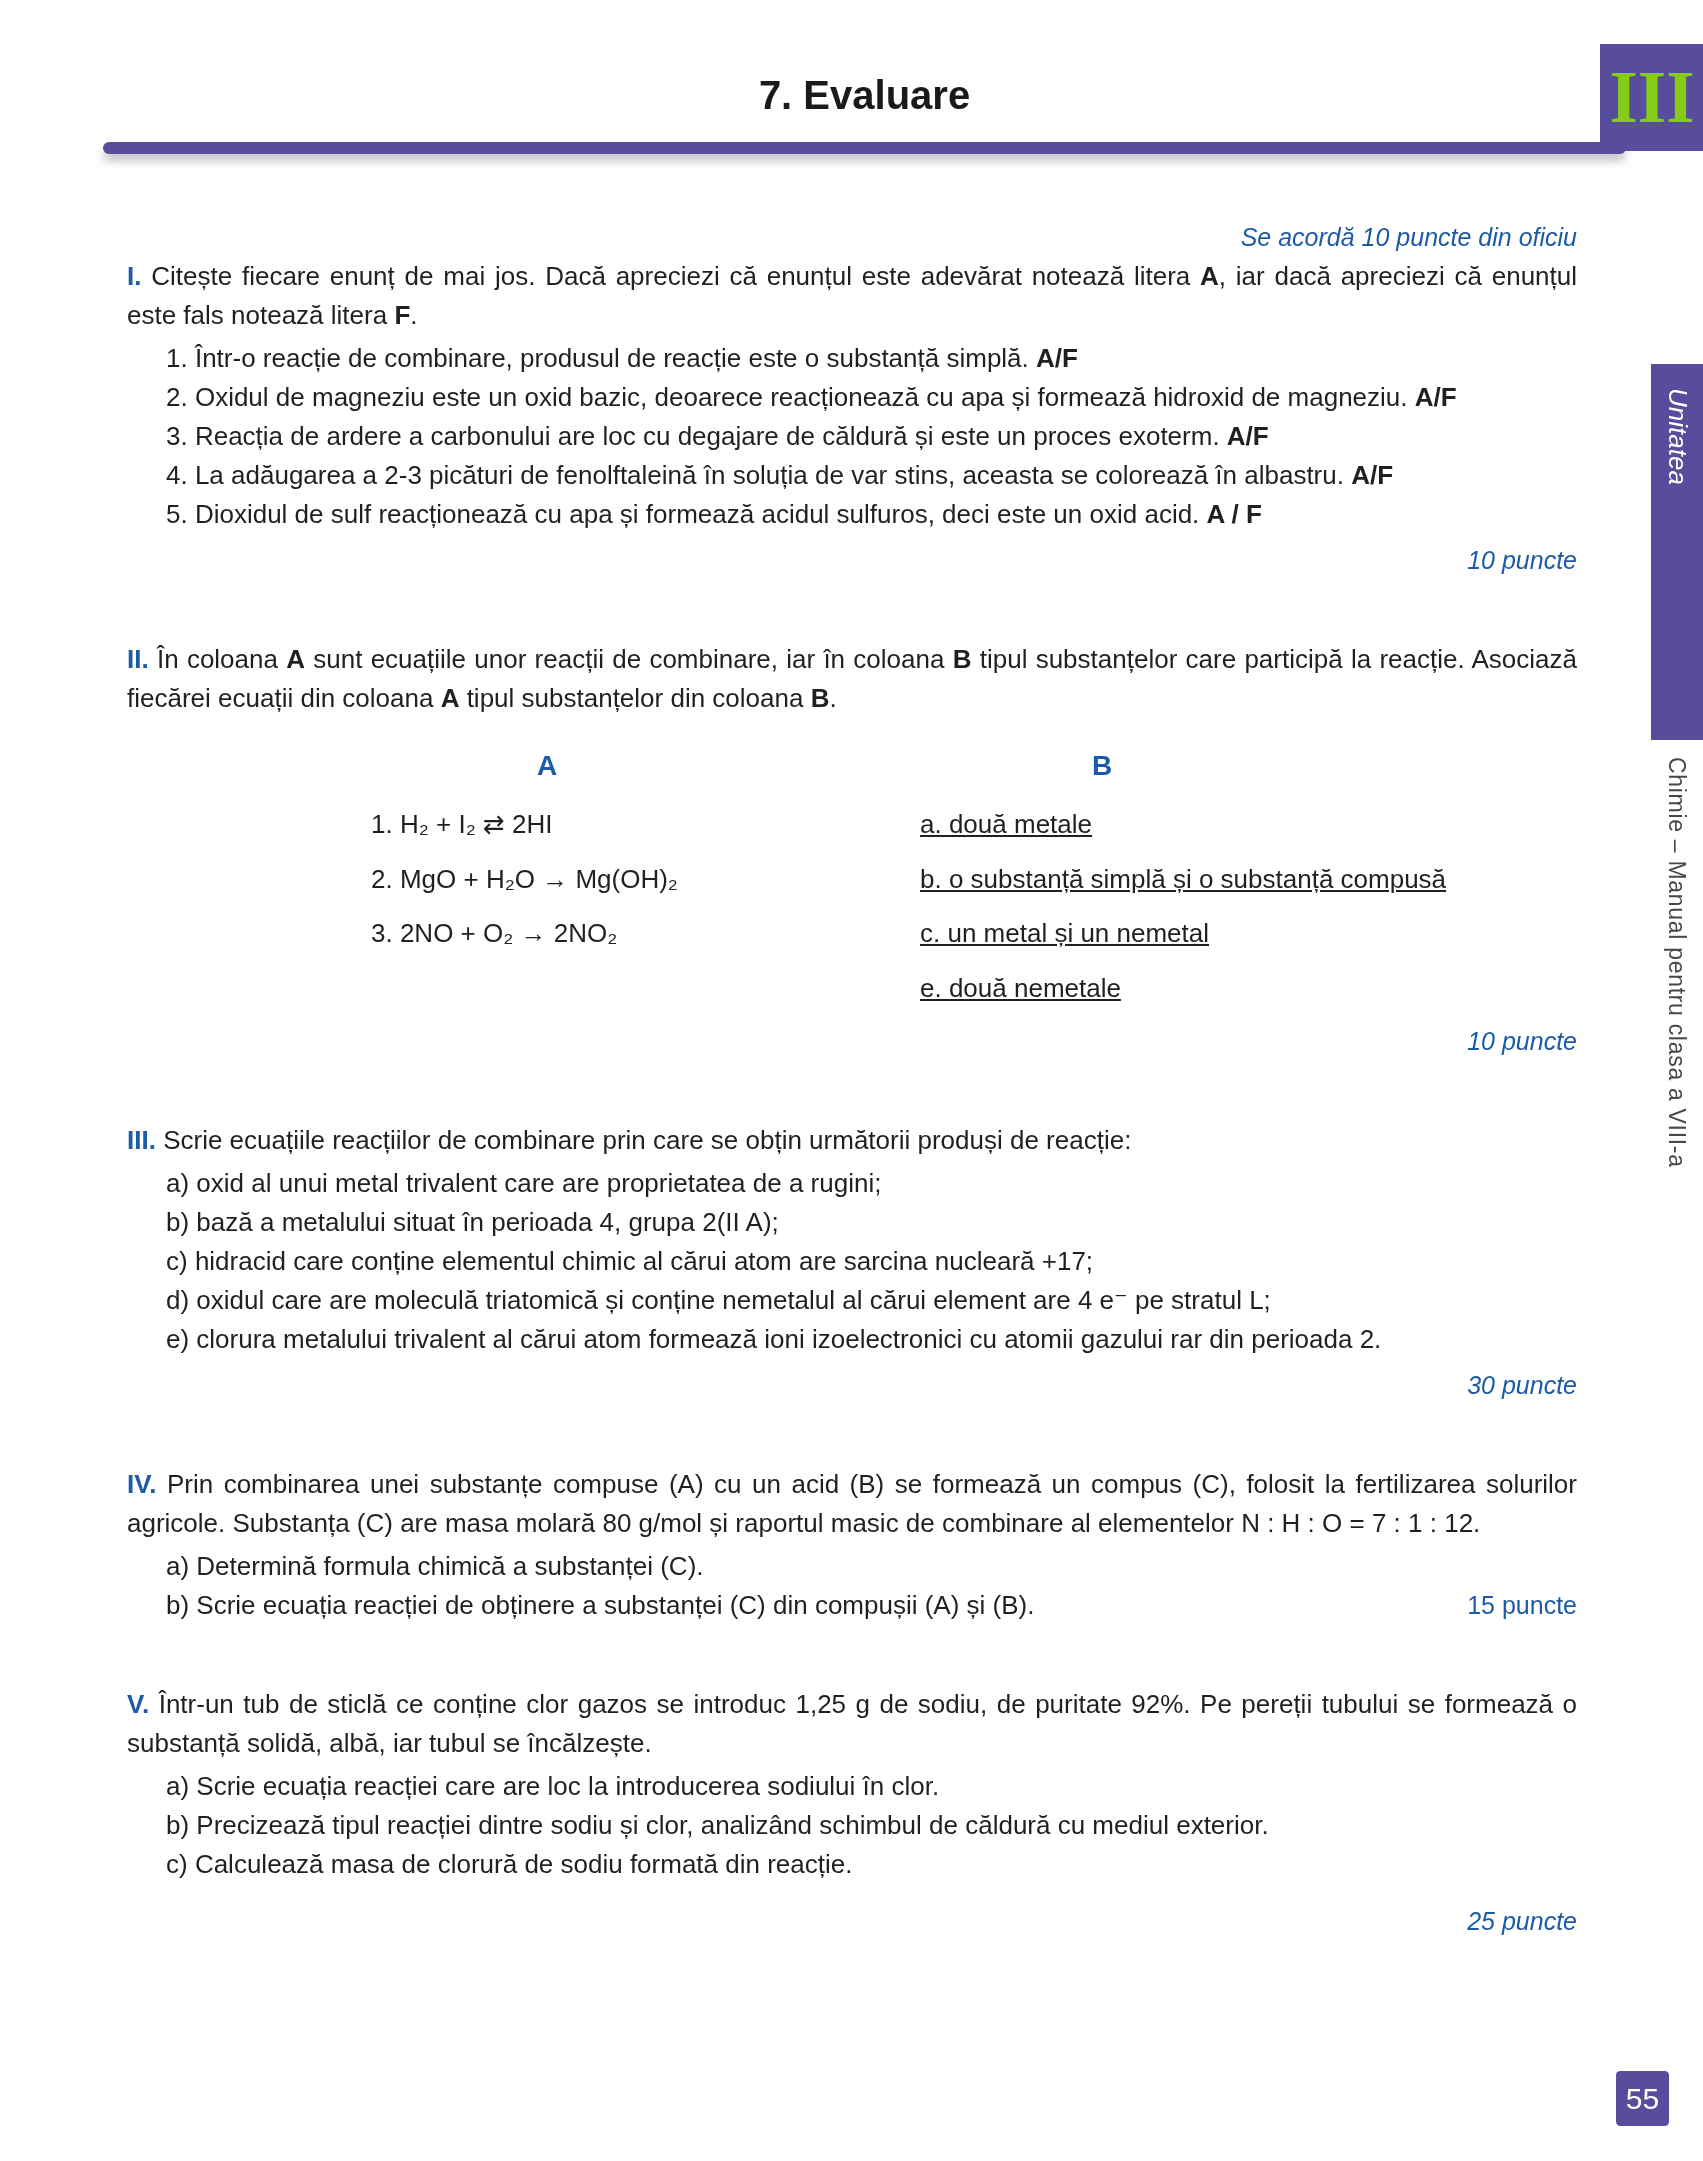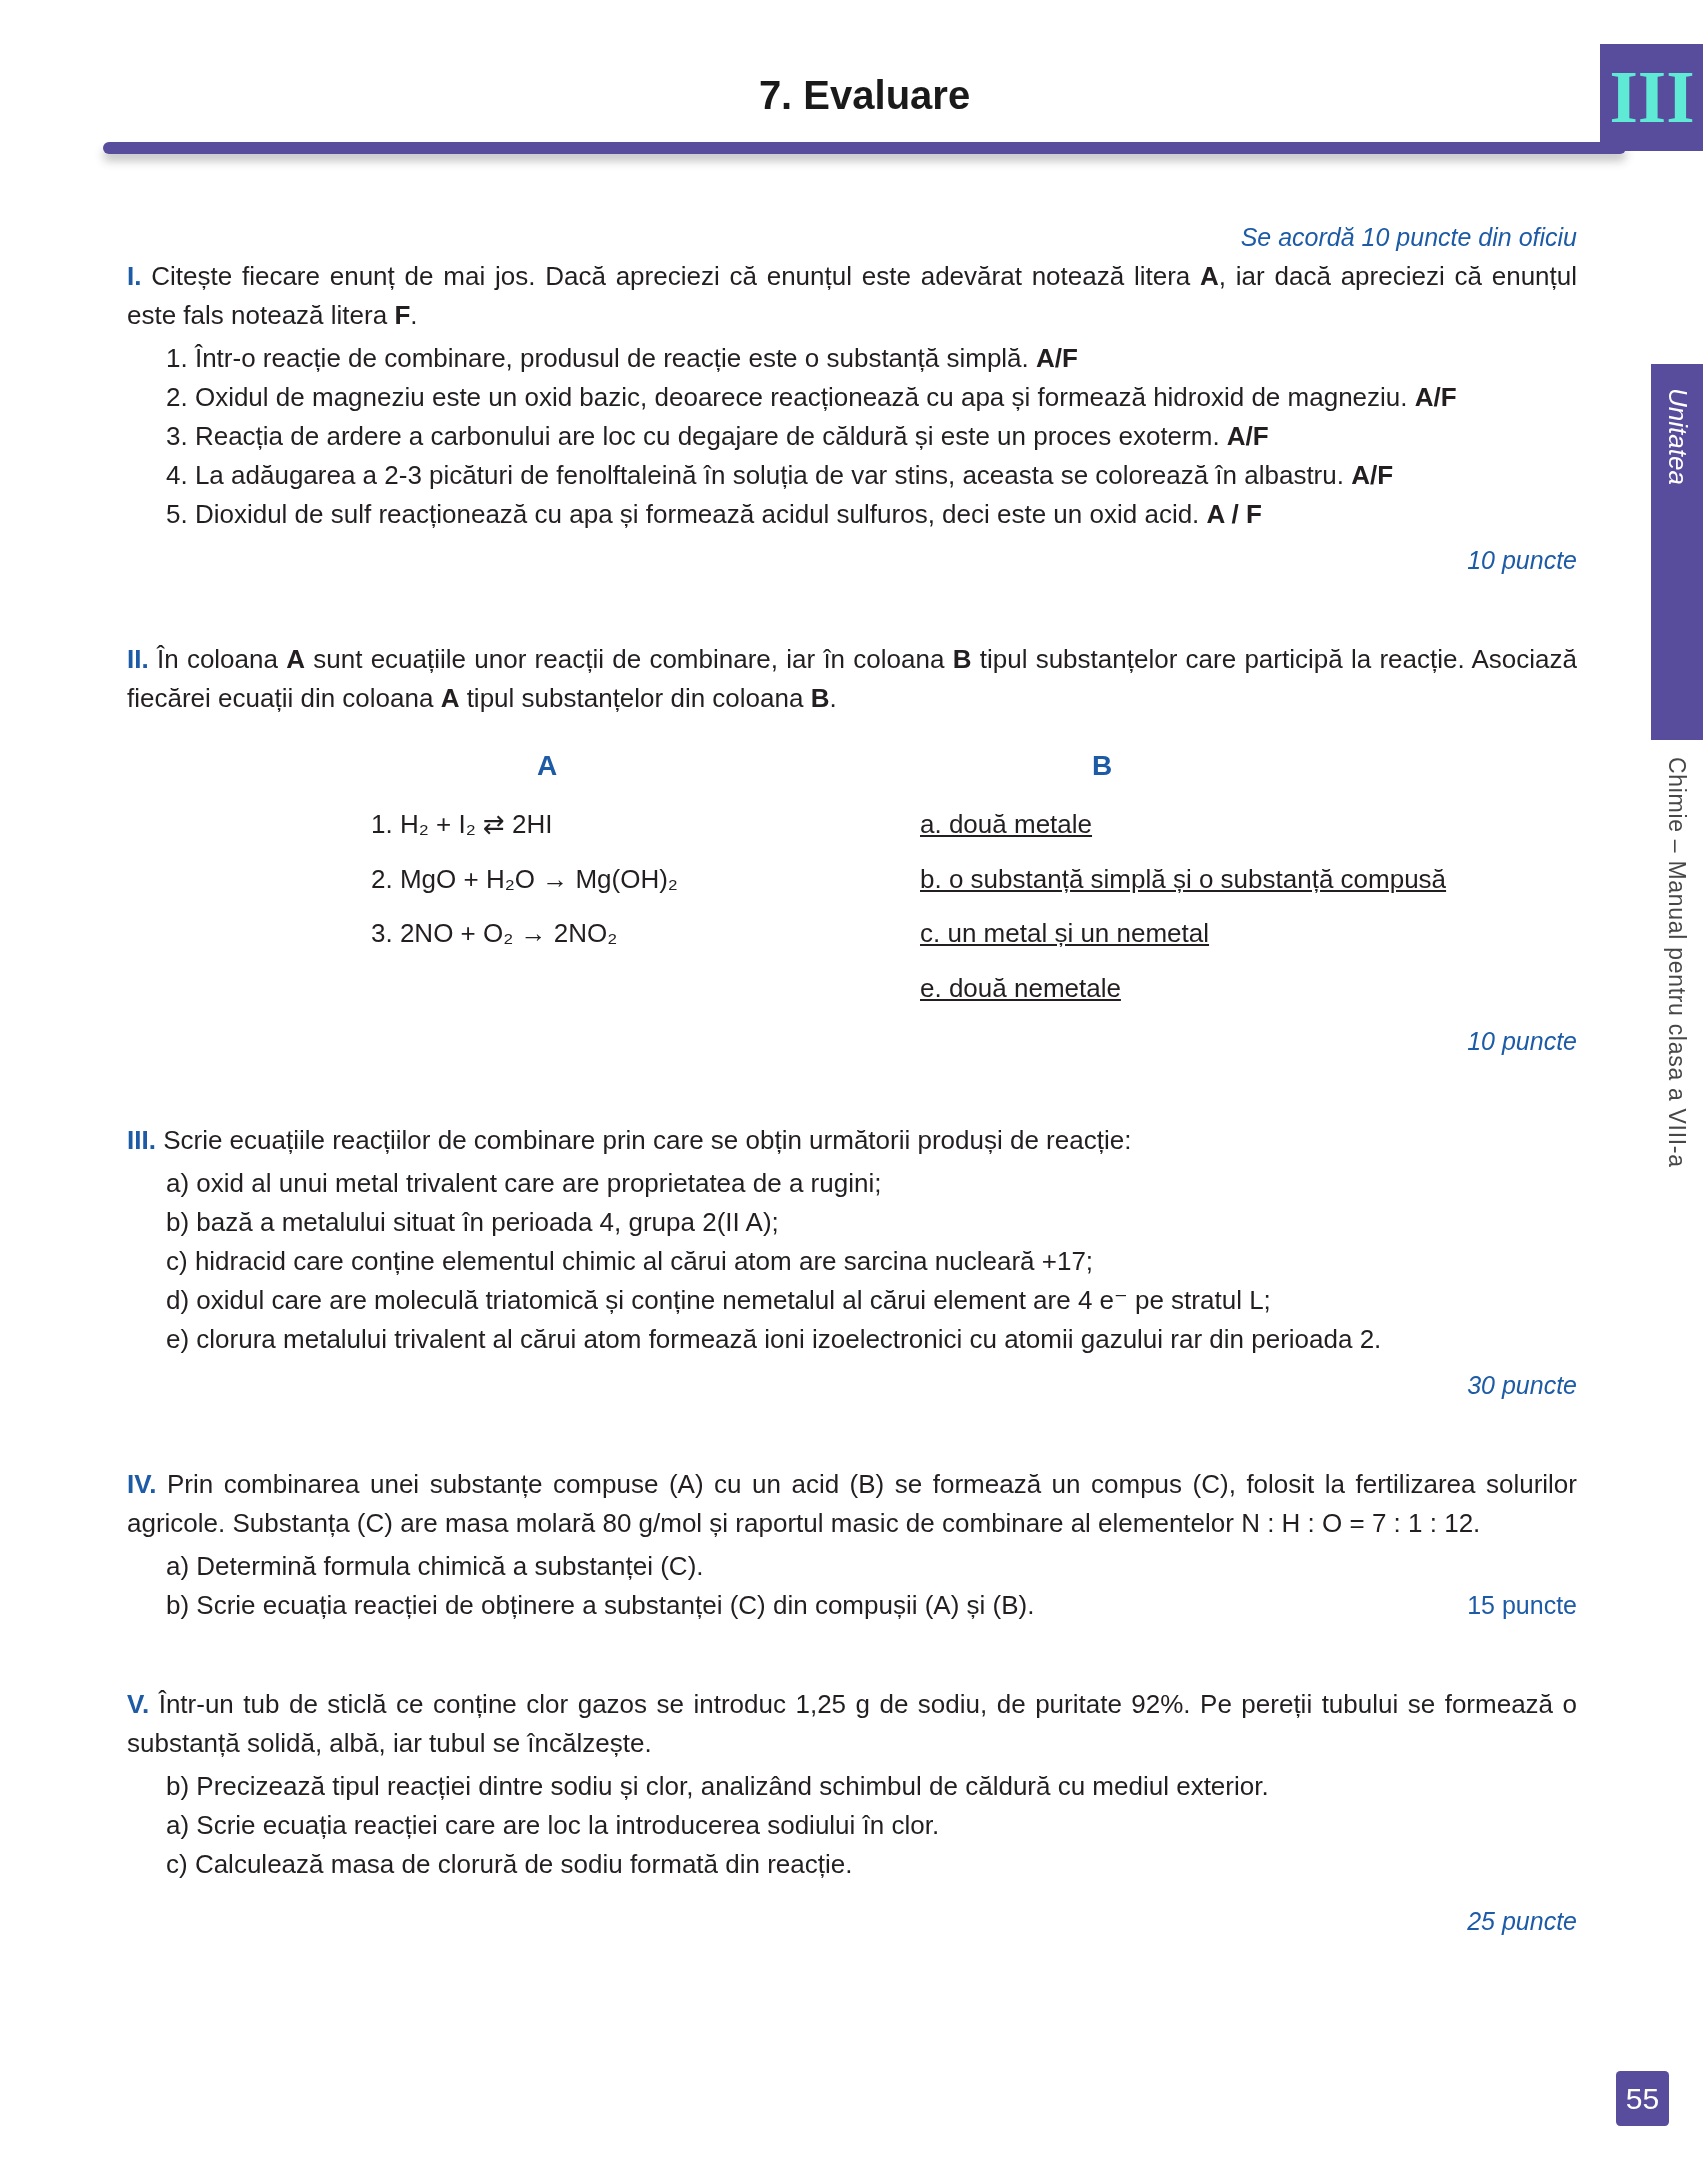--- a/index.html
+++ b/index.html
@@ -18,21 +18,21 @@
 
   
   .header{position:absolute;left:103px;top:73px;width:1523px;}
   .title{font-size:40px;font-weight:700;text-align:center;margin:0 0 24px 0;color:#1a1a1a;}
   .header-rule{height:12px;background:var(--purple);border-radius:7px;
     box-shadow:0 7px 10px rgba(60,60,60,0.30);}
 
   
   .unit-badge{
     position:absolute;top:44px;right:0;width:104px;height:107px;
-    background:var(--purple);color:#5eead4;display:flex;align-items:center;justify-content:center;
+    background:var(--purple);color:#84cc16;display:flex;align-items:center;justify-content:center;
     font-family:"Liberation Serif","DejaVu Serif",serif;font-weight:700;font-size:73px;
   }
   .unit-tab{
     position:absolute;top:364px;right:0;width:53px;height:352px;background:var(--purple);
     color:#fff;writing-mode:vertical-rl;font-style:italic;font-size:26px;
     display:flex;align-items:center;padding-top:24px;
   }
   .book-title-vertical{
     position:absolute;top:757px;right:14px;writing-mode:vertical-rl;
     color:#474747;font-size:23px;letter-spacing:0.7px;
@@ -143,22 +143,22 @@
         <div class="item-row">
           <p class="item">b) Scrie ecuația reacției de obținere a substanței (C) din compușii (A) și (B).</p>
           <span class="points-inline">15 puncte</span>
         </div>
       </div>
     </section>
 
     <section class="sec">
       <p class="para justify"><span class="b blue">V. </span><span>Într-un tub de sticlă ce conține clor gazos se introduc 1,25 g de sodiu, de puritate 92%. Pe pereții tubului se formează o substanță solidă, albă, iar tubul se încălzește.</span></p>
       <div class="list">
+        <p class="item">a) Scrie ecuația reacției care are loc la introducerea sodiului în clor.</p>
         <p class="item">b) Precizează tipul reacției dintre sodiu și clor, analizând schimbul de căldură cu mediul exterior.</p>
-        <p class="item">a) Scrie ecuația reacției care are loc la introducerea sodiului în clor.</p>
         <p class="item">c) Calculează masa de clorură de sodiu formată din reacție.</p>
       </div>
       <p class="points pts-gap">25 puncte</p>
     </section>
 
   </main>
 </div>
 
 
 </body></html>

